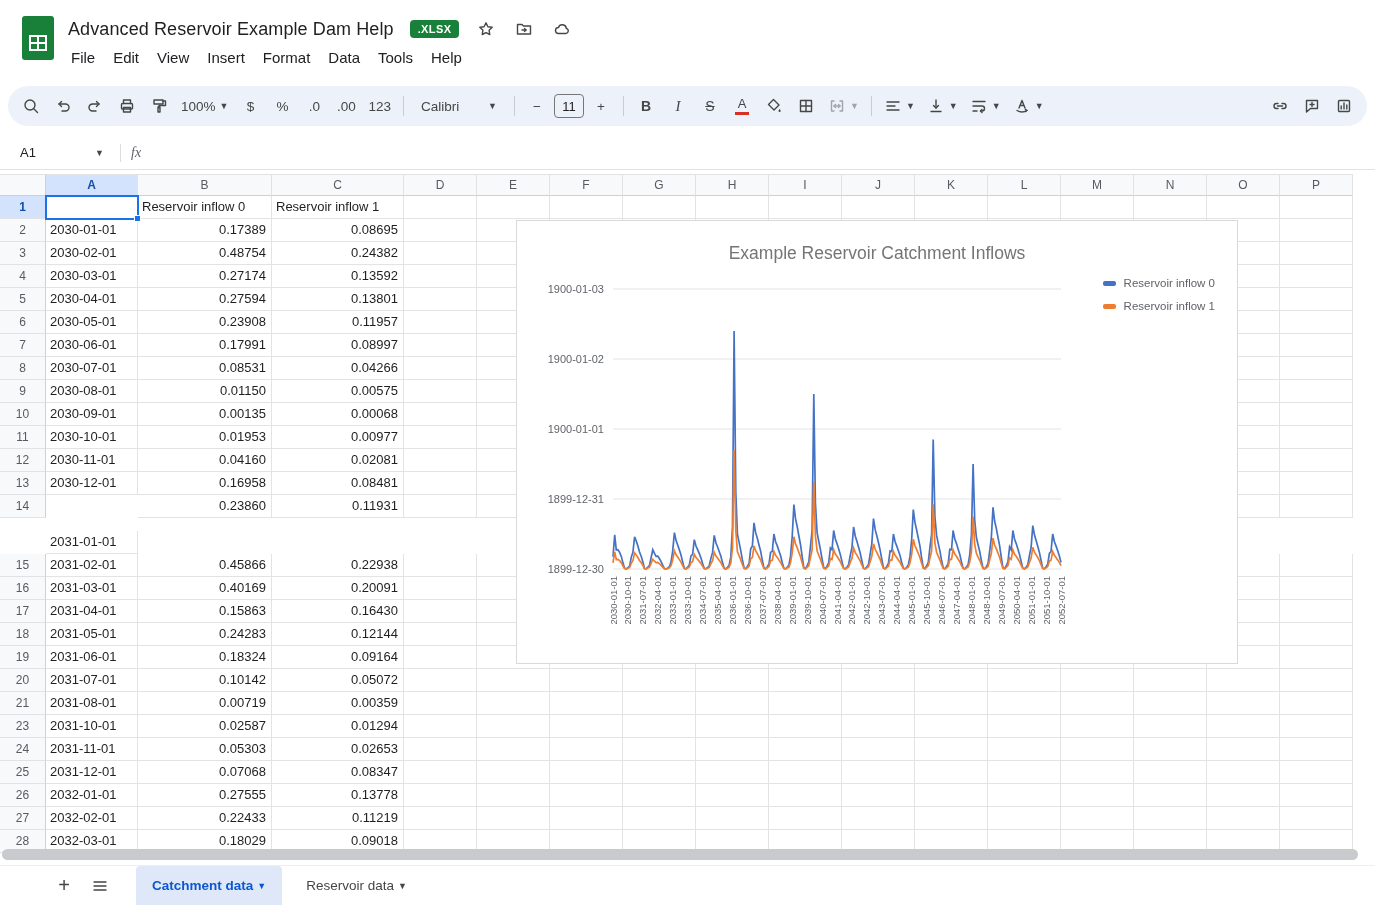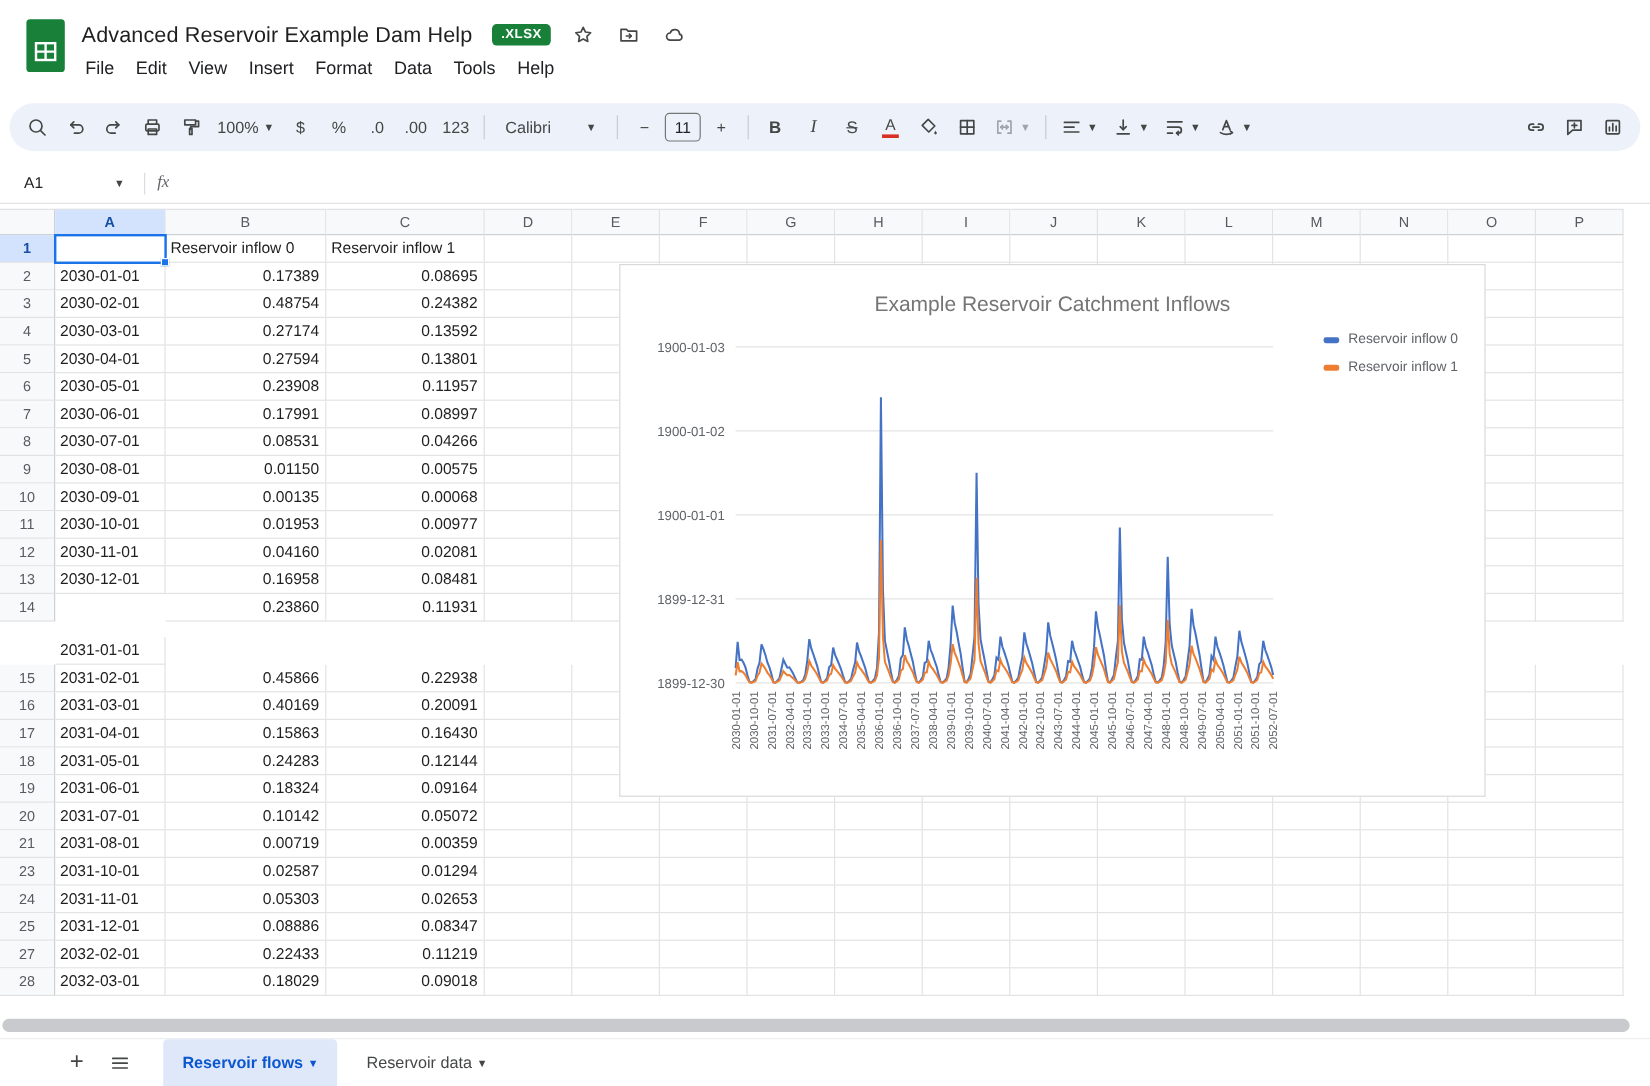--- a/index.html
+++ b/index.html
@@ -732,22 +732,41 @@
         <div class="cell" style="width: 73px;"></div>
         <div class="cell" style="width: 73px;"></div>
         <div class="cell" style="width: 73px;"></div>
         <div class="cell" style="width: 73px;"></div>
         <div class="cell" style="width: 73px;"></div>
         <div class="cell" style="width: 73px;"></div>
       </div>
       <div class="g-row">
         <div class="rowh">25</div>
         <div class="cell date" style="width: 92px;">2031-12-01</div>
-        <div class="cell num" style="width: 134px;">0.08886</div>
+        <div class="cell num" style="width: 134px;">0.07068</div>
         <div class="cell num" style="width: 132px;">0.08347</div>
+        <div class="cell" style="width: 73px;"></div>
+        <div class="cell" style="width: 73px;"></div>
+        <div class="cell" style="width: 73px;"></div>
+        <div class="cell" style="width: 73px;"></div>
+        <div class="cell" style="width: 73px;"></div>
+        <div class="cell" style="width: 73px;"></div>
+        <div class="cell" style="width: 73px;"></div>
+        <div class="cell" style="width: 73px;"></div>
+        <div class="cell" style="width: 73px;"></div>
+        <div class="cell" style="width: 73px;"></div>
+        <div class="cell" style="width: 73px;"></div>
+        <div class="cell" style="width: 73px;"></div>
+        <div class="cell" style="width: 73px;"></div>
+      </div>
+      <div class="g-row">
+        <div class="rowh">26</div>
+        <div class="cell date" style="width: 92px;">2032-01-01</div>
+        <div class="cell num" style="width: 134px;">0.27555</div>
+        <div class="cell num" style="width: 132px;">0.13778</div>
         <div class="cell" style="width: 73px;"></div>
         <div class="cell" style="width: 73px;"></div>
         <div class="cell" style="width: 73px;"></div>
         <div class="cell" style="width: 73px;"></div>
         <div class="cell" style="width: 73px;"></div>
         <div class="cell" style="width: 73px;"></div>
         <div class="cell" style="width: 73px;"></div>
         <div class="cell" style="width: 73px;"></div>
         <div class="cell" style="width: 73px;"></div>
         <div class="cell" style="width: 73px;"></div>
@@ -863,20 +882,20 @@
 <div class="bottombar">
   <div class="bb-btn">+</div>
   <div class="bb-btn">
     <svg class="ic" viewBox="0 0 18 18">
         <line x1="3" y1="5" x2="15" y2="5"></line>
         <line x1="3" y1="9" x2="15" y2="9"></line>
         <line x1="3" y1="13" x2="15" y2="13"></line>
       </svg>
   </div>
   <div class="tab active">
-    <span>Reservoir flows</span>
+    <span>Catchment data</span>
       <span class="caret">▼</span>
   </div>
   <div class="tab inactive">
     <span>Reservoir data</span>
       <span class="caret">▼</span>
   </div>
 </div>
 
 </body></html>

